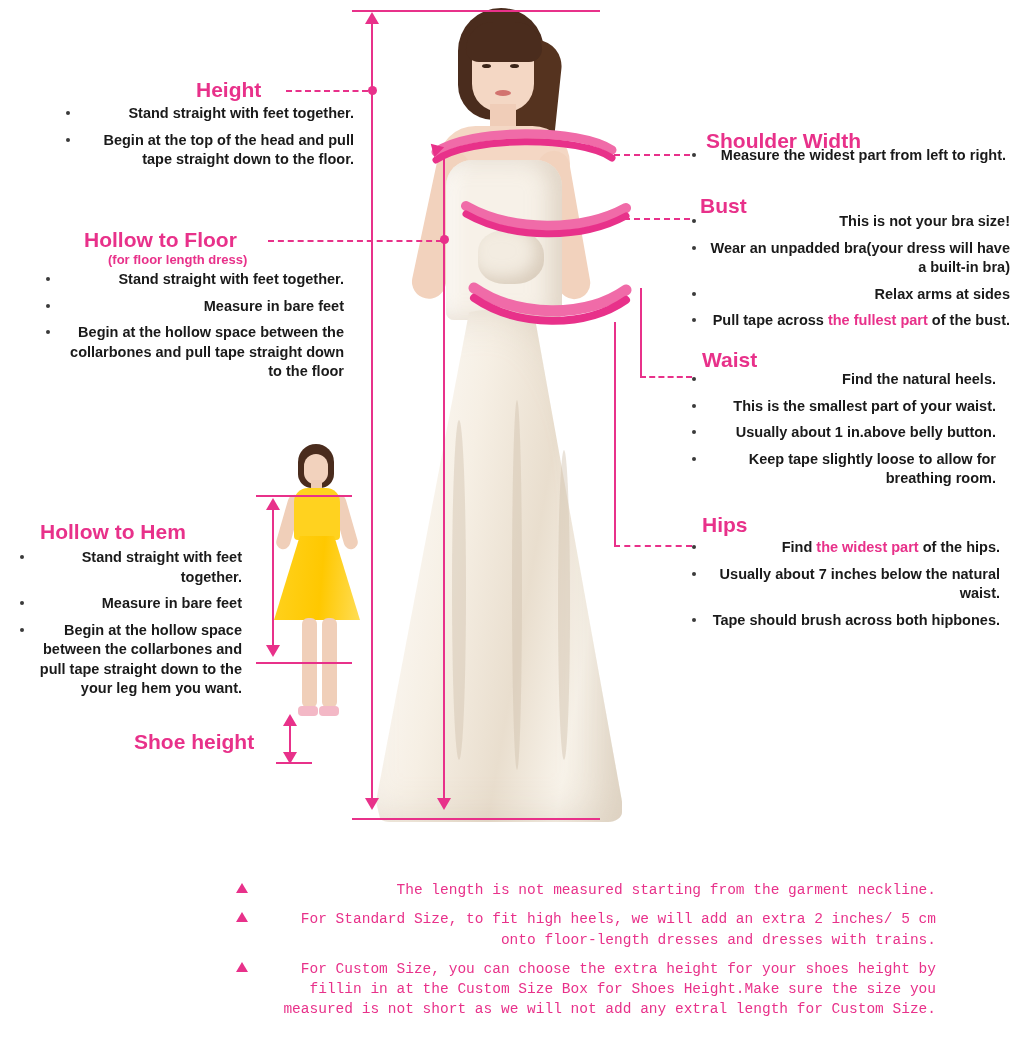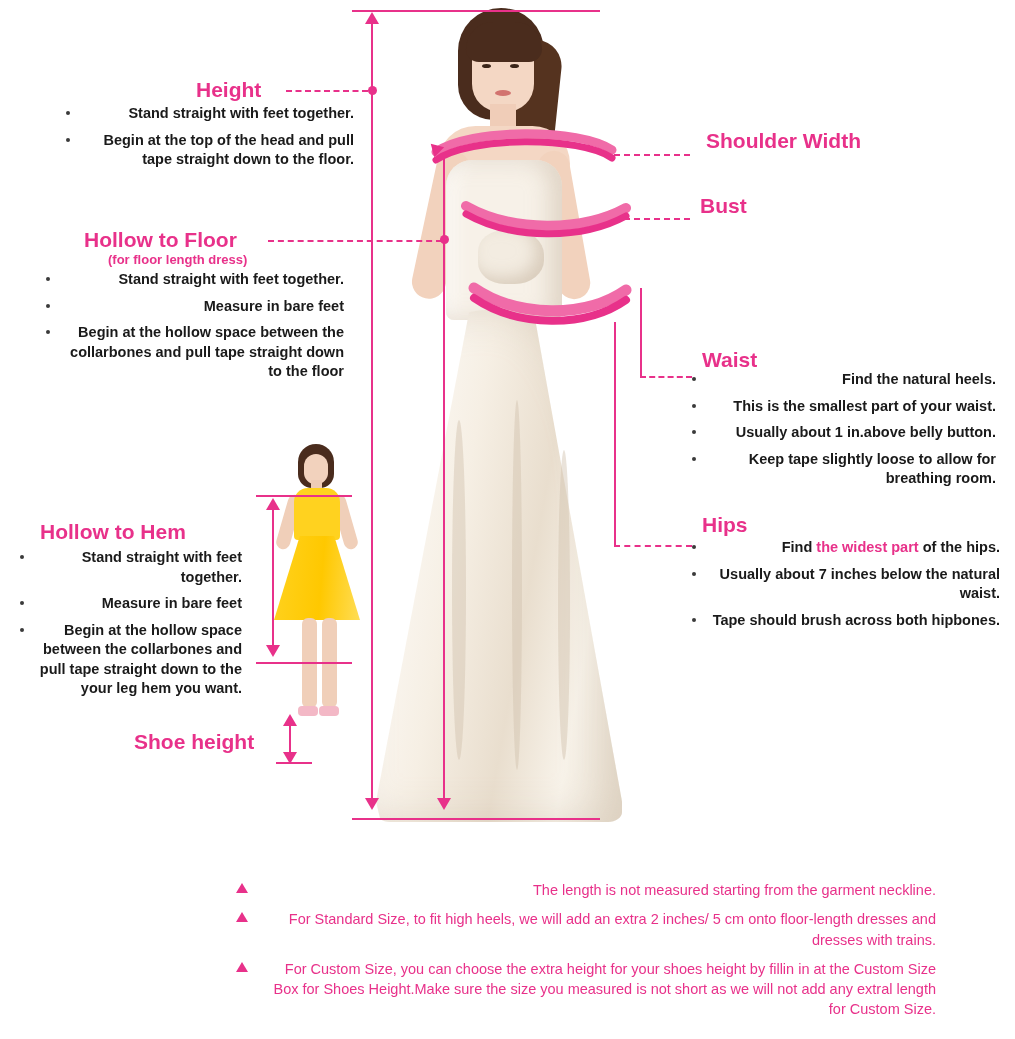--- a/index.html
+++ b/index.html
@@ -62,20 +62,21 @@
     top: 880px;
     width: 700px;
     font-size: 14.5px;
     color: #e8318a;
     line-height: 1.4;
   }
   .notes .note {
     position: relative;
     padding-left: 22px;
     margin-bottom: 9px;
+    font-family: Liberation Mono, monospace;
   }
   .notes .note .tri {
     position: absolute;
     left: 0; top: 3px;
     width: 0; height: 0;
     border-left: 6px solid transparent;
     border-right: 6px solid transparent;
     border-bottom: 10px solid #e8318a;
   }
 
@@ -274,22 +275,31 @@
   <div class="hdg" style="left:40px; top:520px;">Hollow to Hem</div>
   <div class="blist" style="left:18px; top:548px; width:224px;">
     <div class="bi">Stand straight with feet together.</div>
     <div class="bi">Measure in bare feet</div>
     <div class="bi" style="padding-left:16px;">Begin at the hollow space between the collarbones and pull tape straight down to the your leg hem  you want.</div>
   </div>
 
   <div class="hdg" style="left:134px; top:730px;">Shoe height</div>
 
   <div class="hdg" style="left:706px; top:129px;">Shoulder Width</div>
+  <div class="blist" style="left:690px; top:146px; width:316px;">
+    <div class="bi">Measure the widest part from left to right.</div>
+  </div>
 
   <div class="hdg" style="left:700px; top:194px;">Bust</div>
+  <div class="blist" style="left:690px; top:212px; width:320px;">
+    <div class="bi">This is not your bra size!</div>
+    <div class="bi">Wear an unpadded bra(your dress will have a built-in bra)</div>
+    <div class="bi">Relax arms at sides</div>
+    <div class="bi"><span>Pull tape across </span><span class="pink">the fullest part</span><span> of the bust.</span></div>
+  </div>
 
   <div class="hdg" style="left:702px; top:348px;">Waist</div>
   <div class="blist" style="left:690px; top:370px; width:306px;">
     <div class="bi">Find the natural heels.</div>
     <div class="bi">This is the smallest part of your waist.</div>
     <div class="bi">Usually about 1 in.above belly button.</div>
     <div class="bi">Keep tape slightly loose to allow for breathing room.</div>
   </div>
 
   <div class="hdg" style="left:702px; top:513px;">Hips</div>

